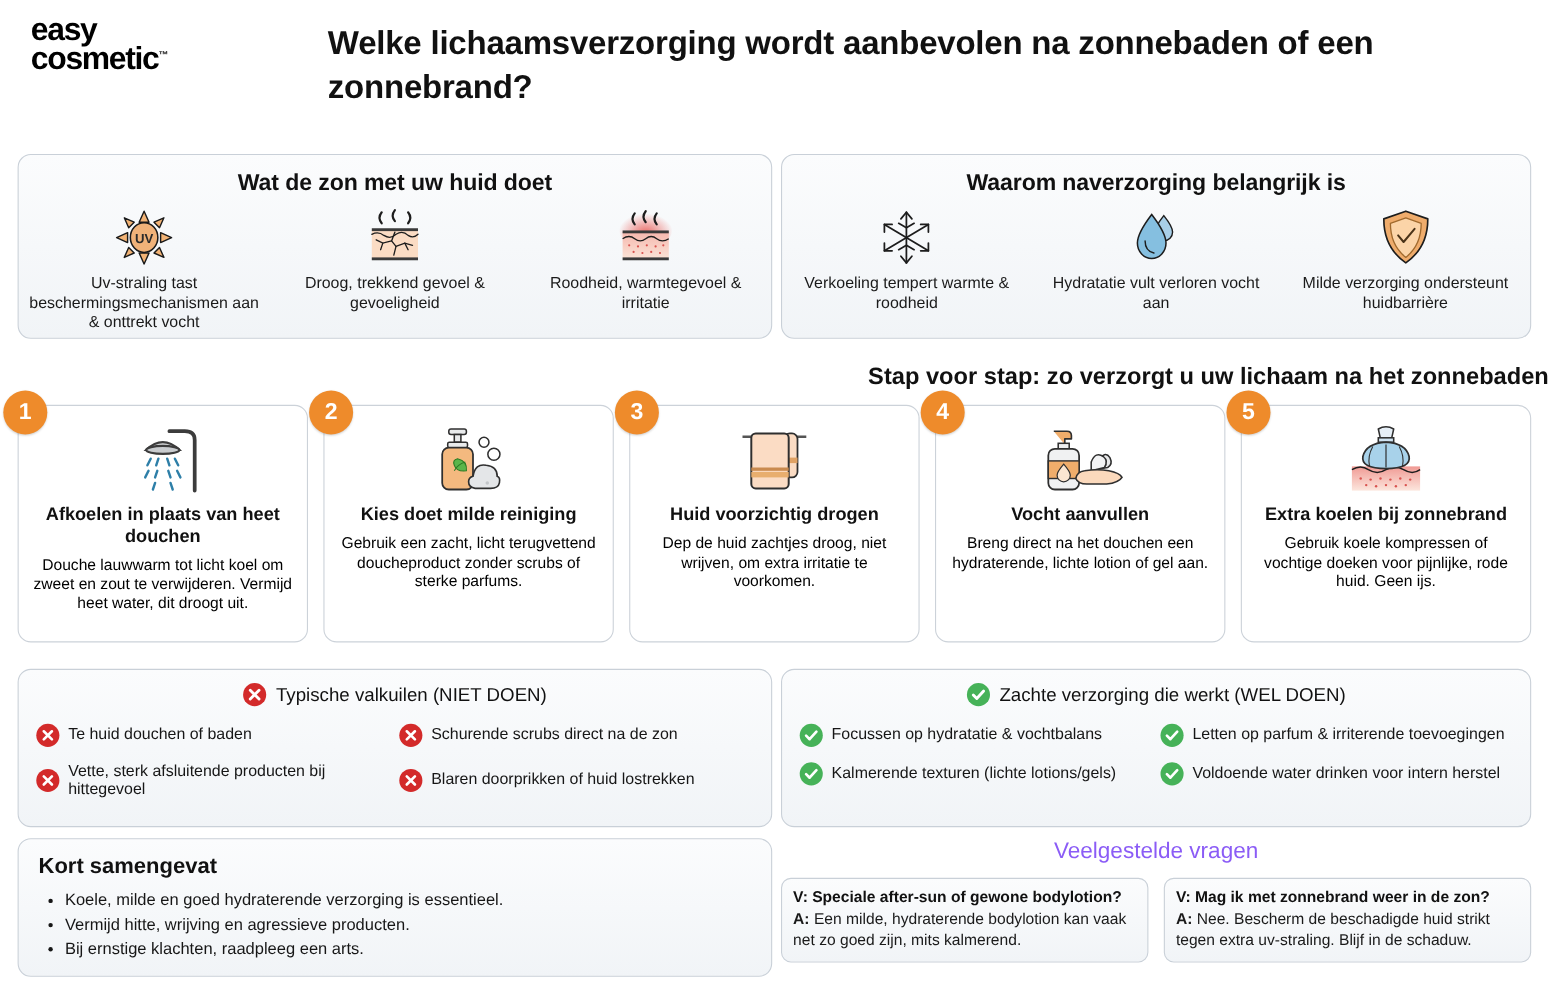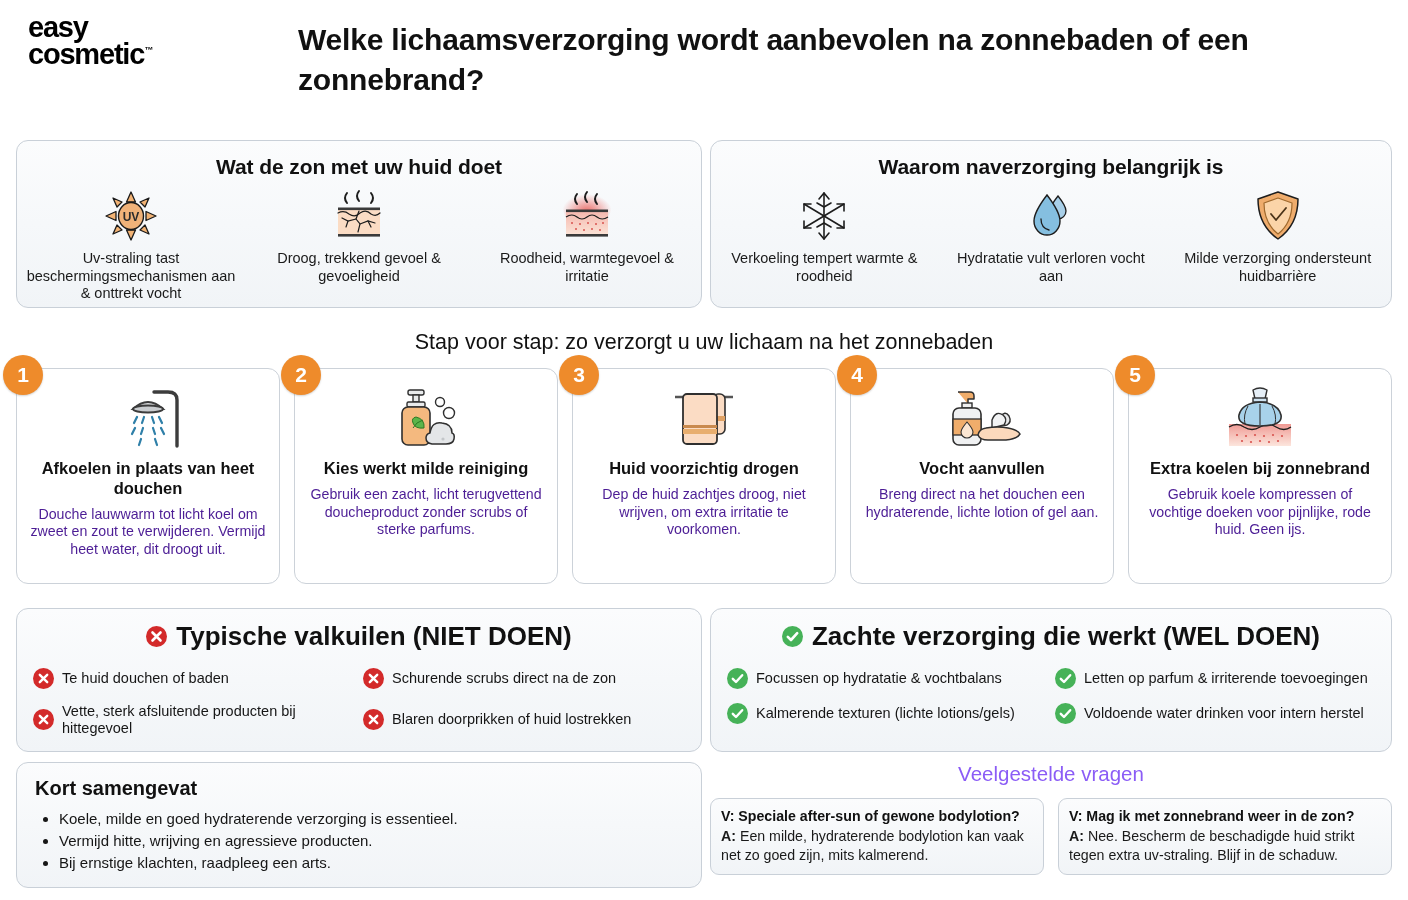--- a/index.html
+++ b/index.html
@@ -44,51 +44,51 @@
   .triple { display: flex; margin-top: 10px; }
   .triple .cell { flex: 1; display: flex; flex-direction: column; align-items: center; }
   .cell .ic { height: 54px; display: flex; align-items: flex-end; justify-content: center; }
   .cell .cap {
     margin-top: 7px; text-align: center; font-size: 14.5px; line-height: 1.22; color: #1a1a1a;
     max-width: 215px;
   }
 
   
   .steps-title {
-    position: absolute; left: 0; top: 330px; width: 1408px; text-align: center;
-    font-size: 21.5px; font-weight: 400; color: #111;
+    position: absolute; left: 0; top: 330px; width: 1408px; text-align: right;
+    font-size: 21.5px; font-weight: 700; color: #111;
   }
   .steps { position: absolute; left: 16px; top: 368px; width: 1376px; height: 216px; display: flex; gap: 14px; }
   .step {
     position: relative; flex: 1;
     background: #ffffff; border: 1px solid #ccd2d9; border-radius: 12px;
     padding: 16px 12px 10px; display: flex; flex-direction: column; align-items: center;
   }
   .badge {
     position: absolute; left: -14px; top: -14px; width: 40px; height: 40px;
     border-radius: 50%; background: #ee8b2b;
     color: #fff; font-size: 21px; font-weight: 800;
     display: flex; align-items: center; justify-content: center;
     box-shadow: 0 1px 2px rgba(0,0,0,.18);
   }
   .step .sic { height: 66px; display: flex; align-items: center; justify-content: center; }
   .step .s-title {
     margin-top: 8px; text-align: center; font-size: 16.5px; font-weight: 800;
     line-height: 1.2; color: #111;
   }
   .step .s-body {
-    margin-top: 7px; text-align: center; font-size: 14.2px; line-height: 1.25; color: #4c1d95;
+    margin-top: 7px; text-align: center; font-size: 14.2px; line-height: 1.25; color: #000000;
   }
 
   
   .dd { position: absolute; top: 608px; height: 144px; padding: 12px 16px 0; }
   #panel-dont { left: 16px; width: 686px; }
   #panel-do   { left: 710px; width: 682px; }
   .dd-head { display: flex; align-items: center; justify-content: center; gap: 9px; }
-  .dd-head .t { font-size: 26px; font-weight: 700; color: #111; }
+  .dd-head .t { font-size: 17px; font-weight: 400; color: #111; }
   .dd-grid { margin-top: 16px; display: grid; grid-template-columns: 1fr 1fr; row-gap: 14px; column-gap: 8px; }
   .dd-item { display: flex; align-items: center; gap: 8px; font-size: 14.5px; color: #161616; line-height: 1.15; }
   .mark { width: 21px; height: 21px; border-radius: 50%; flex: 0 0 21px; position: relative; }
   .mark.x { background: #d32a2a; }
   .mark.v { background: #46b258; }
   .mark svg { position: absolute; left: 0; top: 0; }
 
   
   #panel-summary { position: absolute; left: 16px; top: 762px; width: 686px; height: 126px; padding: 14px 18px 0; }
   .sum-title { font-size: 20px; font-weight: 800; color: #111; }
@@ -297,21 +297,21 @@
           <rect x="24" y="16" width="18" height="5" rx="1.5" fill="#e9ebec" stroke="#2f2f2f" stroke-width="1.4"></rect>
           <rect x="19" y="21" width="28" height="38" rx="6" fill="#f4b97f" stroke="#2f2f2f" stroke-width="1.6"></rect>
           <path d="M33 31 q9 2 8 11 q-9 1 -11 -5 q-2 -5 3 -6 Z" fill="#5bb54a" stroke="#2b7a24" stroke-width="1"></path>
           <path d="M30 42 q3 -6 10 -8" fill="none" stroke="#2b7a24" stroke-width="1"></path>
           <path d="M47 47 q2 -12 12 -10 q10 1 10 10 q3 1 2 6 q-1 5 -8 5 l-14 0 q-6 -1 -6 -6 q0 -4 4 -5 Z" fill="#e4e6e8" stroke="#2f2f2f" stroke-width="1.5"></path>
           <circle cx="57" cy="16" r="4.5" fill="#fff" stroke="#2f2f2f" stroke-width="1.4"></circle>
           <circle cx="66" cy="27" r="5.5" fill="#fff" stroke="#2f2f2f" stroke-width="1.4"></circle>
           <circle cx="60" cy="53" r="1.6" fill="#c3c6c9"></circle>
         </svg>
       </div>
-      <div class="s-title">Kies werkt milde reiniging</div>
+      <div class="s-title">Kies doet milde reiniging</div>
       <div class="s-body">Gebruik een zacht, licht terugvettend doucheproduct zonder scrubs of sterke parfums.</div>
     </div>
 
     <div class="step">
       <div class="badge">3</div>
       <div class="sic">
         <svg width="86" height="64" viewBox="0 0 86 64">
           <path d="M14 11 L72 11" stroke="#555" stroke-width="2.4"></path>
           <rect x="52" y="8" width="12" height="40" rx="5" fill="#fbdcc4" stroke="#2f2f2f" stroke-width="1.6"></rect>
           <rect x="52" y="30" width="12" height="5" fill="#e0a264"></rect>

